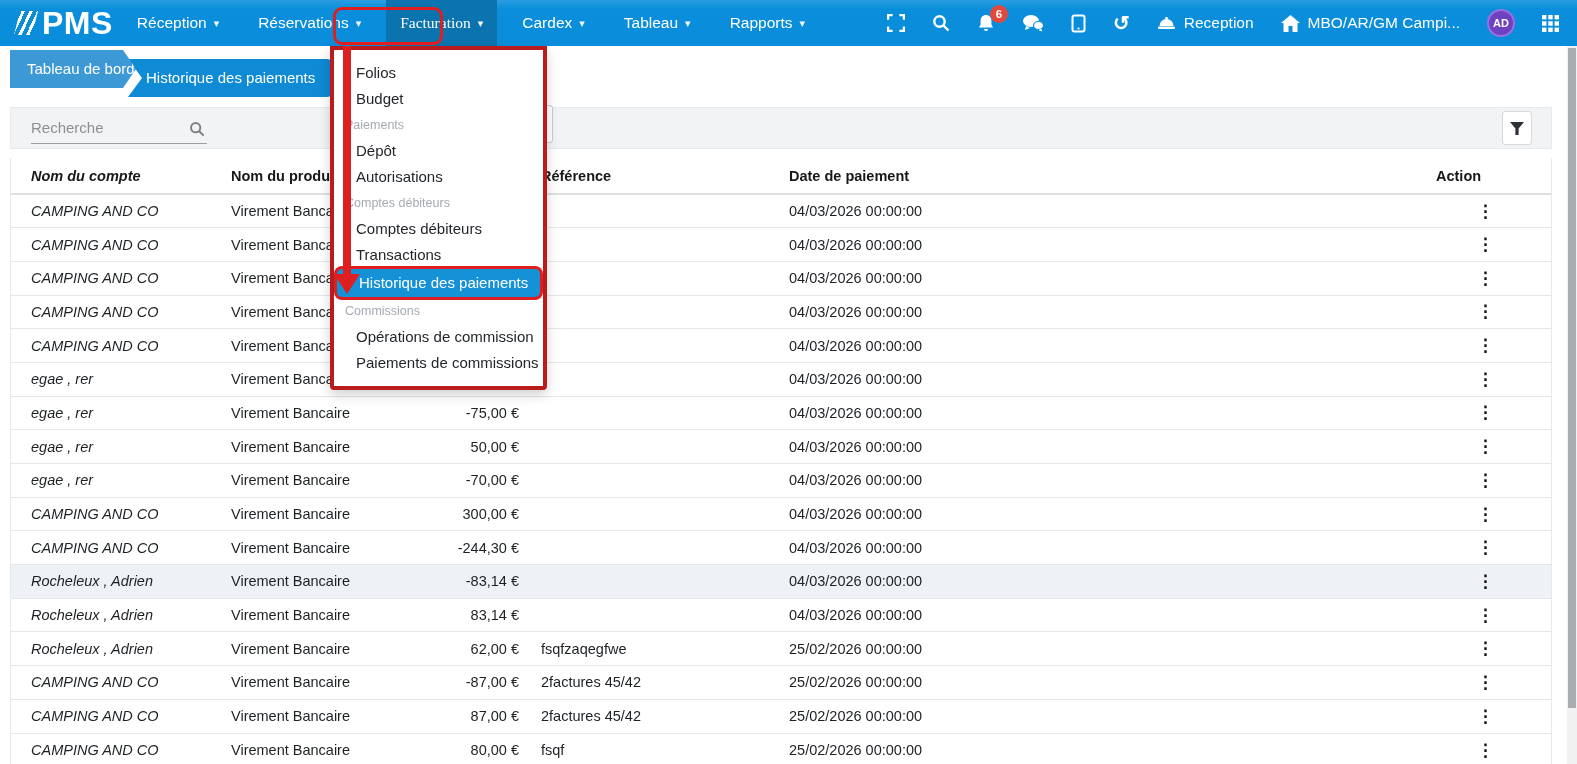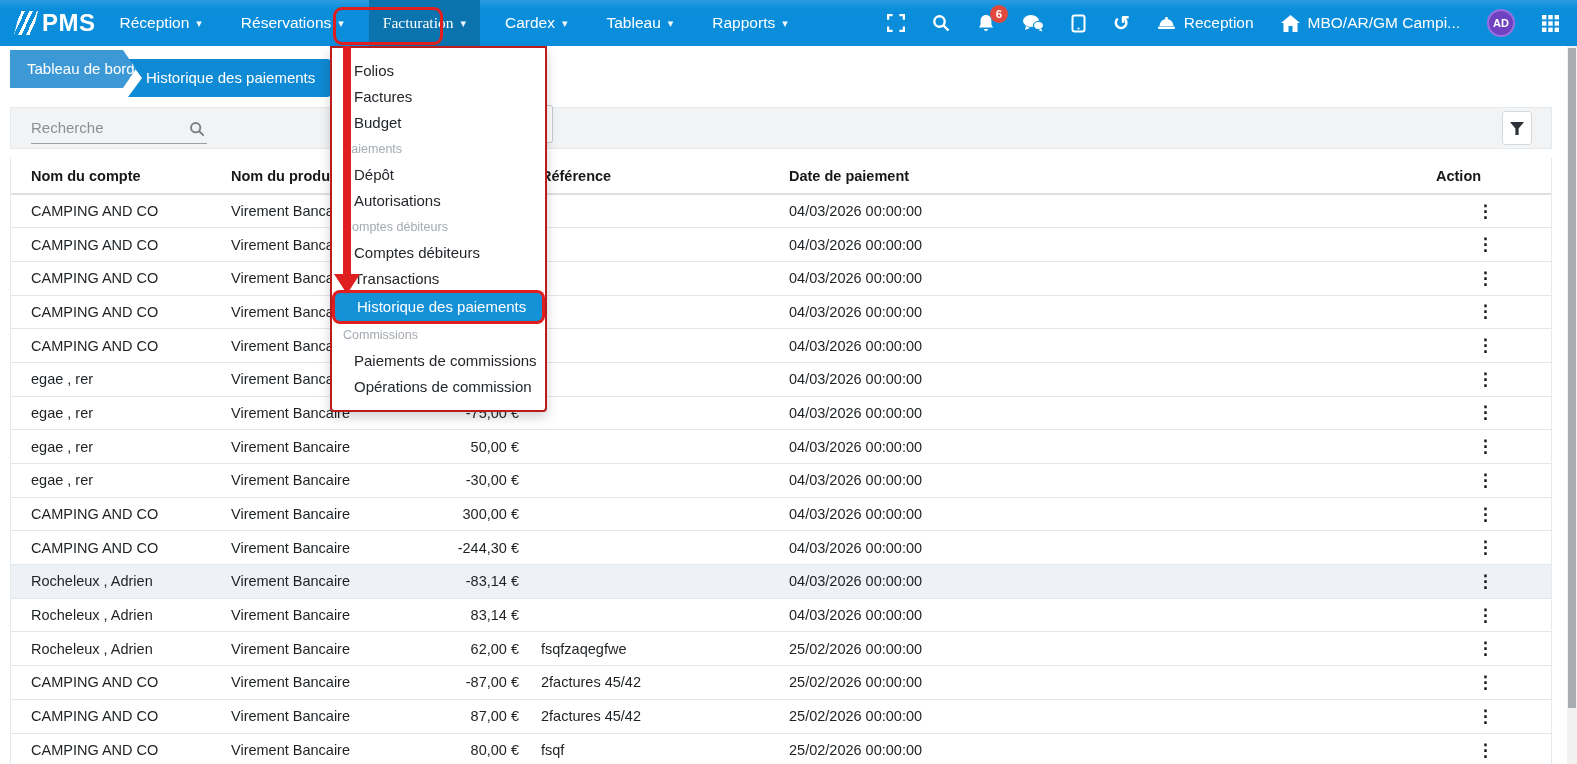--- a/index.html
+++ b/index.html
@@ -8,21 +8,21 @@
   .page { position:relative; width:1577px; height:764px; }
 
   
   .topbar { position:absolute; left:0; top:0; width:1577px; height:46px;
             background:linear-gradient(180deg,#2b9de2 0%, #0a8edb 20%, #0a8edb 100%);
             display:flex; align-items:center; color:#fff; }
   .logo { display:flex; align-items:center; margin:0 10px 0 14px; cursor:pointer; }
   .logo-stripes { width:24px; height:24px; margin-right:4px;
      background:repeating-linear-gradient(115deg,#fff 0 3px, transparent 3px 7px);
      clip-path:polygon(25% 0,100% 0,75% 100%,0 100%); }
-  .logo-text { font-size:24px; font-weight:700; letter-spacing:.5px; }
+  .logo-text { font-size:32px; font-weight:700; letter-spacing:.5px; }
   .main-nav { display:flex; height:46px; align-items:stretch; }
   .nav-item { display:flex; align-items:center; padding:0 14px; margin-right:11px;
               font-size:15.5px; cursor:pointer; white-space:nowrap; }
   .nav-item.active { background:#0b73ae;font-family:Liberation Serif, serif; }
   .caret { font-size:11px; margin-left:7px; opacity:.95; }
   .topbar-right { margin-left:auto; display:flex; align-items:center; gap:27px;
                   padding-right:18px; font-size:15.5px; }
   .tb-icon { position:relative; display:flex; align-items:center; cursor:pointer; }
   .tb-icon svg { display:block; }
   .badge { position:absolute; top:-9px; right:-13px; min-width:18px; height:18px;
@@ -64,30 +64,30 @@
   .table-wrap { position:absolute; left:10px; top:158px; width:1542px; height:606px;
                 background:#fff; border-left:1px solid #e7eaec; border-right:1px solid #e7eaec;
                 overflow:hidden; }
   table { width:100%; border-collapse:collapse; table-layout:fixed; }
   th { text-align:left; font-size:14.5px; font-weight:700; color:#16181a; height:36px;
        border-bottom:2px solid #dde1e4; }
   td { font-size:14.5px; color:#1d2124; height:33.7px; border-top:1px solid #e4e7e9;
        white-space:nowrap; overflow:hidden; }
   tr:first-child td { border-top:none; }
   tr.hl td { background:#eef1f5; }
-  .c-acc, .c-acc-h { padding-left:20px; }
+  .c-acc, .c-acc-h { padding-left:20px;font-style:italic; }
   .c-amt, .c-amt-h { text-align:right; }
   .c-ref, .c-ref-h { padding-left:22px; }
   .c-act-h { padding-left:38px;margin-top:10px; }
   .c-act { padding-left:79px; }
   .kebab { font-size:17px; font-weight:900; color:#111; cursor:pointer; letter-spacing:-1px; }
 
   
   .dropdown { position:absolute; left:330px; top:46px; width:217px; background:#fff;
-              border:2px solid #b91c1c; border-radius:0 0 4px 4px; padding:10px 0;
+              border:4px solid #b91c1c; border-radius:0 0 4px 4px; padding:10px 0;
               box-shadow:0 5px 12px rgba(0,0,0,.18); z-index:50; }
   .dd-item { height:26px; line-height:26px; padding-left:22px; font-size:15px; color:#23272b;
              cursor:pointer; white-space:nowrap; }
   .dd-header { height:26px; line-height:26px; padding-left:11px; font-size:12.5px; color:#a4abb2;
                white-space:nowrap; }
   .dd-item.selected { background:#1591d8; color:#fff; margin:1px 3px; height:28px; line-height:28px;
                       border-radius:5px; box-shadow:0 0 0 3px #df1f1f; }
 
   
   .anno-fact { position:absolute; left:333px; top:7px; width:110px; height:38px;
@@ -306,21 +306,21 @@
             <td class="c-acc">egae , rer</td>
             <td class="c-prod">Virement Bancaire</td>
             <td class="c-amt">50,00 €</td>
             <td class="c-ref"></td>
             <td class="c-date">04/03/2026 00:00:00</td>
             <td class="c-act"><span class="kebab">⋮</span></td>
           </tr>
           <tr>
             <td class="c-acc">egae , rer</td>
             <td class="c-prod">Virement Bancaire</td>
-            <td class="c-amt">-30,00 €</td>
+            <td class="c-amt">-70,00 €</td>
             <td class="c-ref"></td>
             <td class="c-date">04/03/2026 00:00:00</td>
             <td class="c-act"><span class="kebab">⋮</span></td>
           </tr>
           <tr>
             <td class="c-acc">CAMPING AND CO</td>
             <td class="c-prod">Virement Bancaire</td>
             <td class="c-amt">300,00 €</td>
             <td class="c-ref"></td>
             <td class="c-date">04/03/2026 00:00:00</td>
@@ -381,32 +381,31 @@
             <td class="c-ref">fsqf</td>
             <td class="c-date">25/02/2026 00:00:00</td>
             <td class="c-act"><span class="kebab">⋮</span></td>
           </tr>
         </tbody>
     </table>
   </div>
 
   <div class="dropdown">
       <div class="dd-item">Folios</div>
-      <div class="dd-item">Factures</div>
       <div class="dd-item">Budget</div>
       <div class="dd-header">Paiements</div>
       <div class="dd-item">Dépôt</div>
       <div class="dd-item">Autorisations</div>
       <div class="dd-header">Comptes débiteurs</div>
       <div class="dd-item">Comptes débiteurs</div>
       <div class="dd-item">Transactions</div>
       <div class="dd-item selected">Historique des paiements</div>
       <div class="dd-header">Commissions</div>
+      <div class="dd-item">Opérations de commission</div>
       <div class="dd-item">Paiements de commissions</div>
-      <div class="dd-item">Opérations de commission</div>
     </div>
 
   <div class="anno-fact"></div>
   <div class="anno-bar"></div>
   <div class="anno-head"></div>
 
   <div class="scrollbar">
     <div class="scroll-thumb"></div>
   </div>
 

